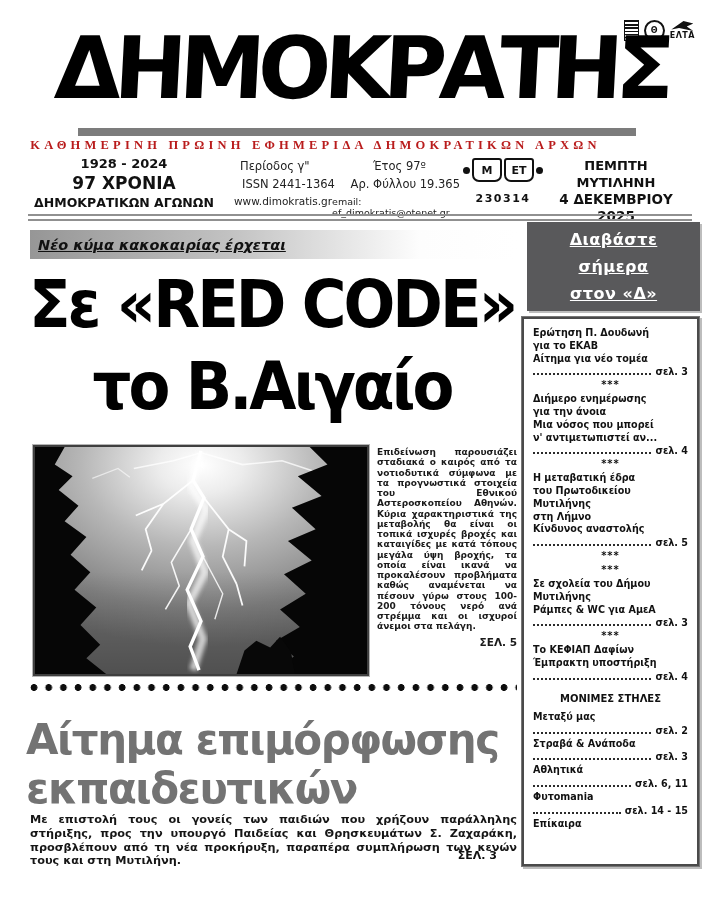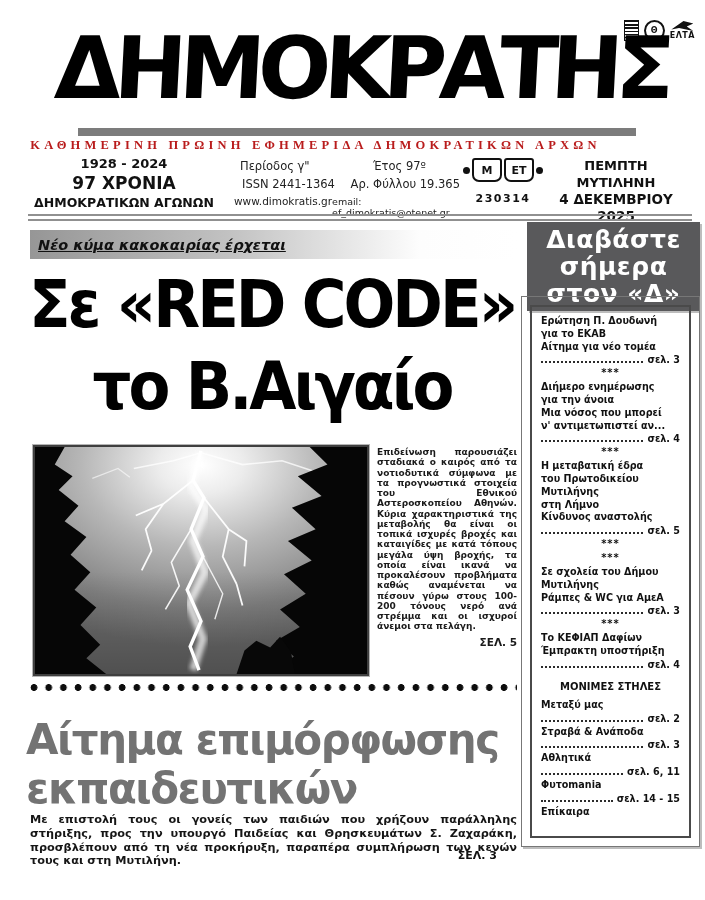--- a/index.html
+++ b/index.html
@@ -86,23 +86,23 @@
   .hl2 .l2{font-size:42px;line-height:46px;}
   .story2-body{position:absolute;top:813px;left:30px;width:487px;
       font:bold 11.3px/1.22 "DejaVu Sans",sans-serif;text-align:justify;color:#161616;}
   .story2-page{position:absolute;top:849px;left:30px;width:467px;text-align:right;
       font:bold 11px "DejaVu Sans",sans-serif;}
 
   
   .sb-header{position:absolute;top:222px;left:527px;width:173px;height:89px;background:#59595b;
       color:#fff;text-align:center;font-weight:bold;display:flex;flex-direction:column;
       justify-content:center;box-shadow:2px 2px 0 #bdbdbd;}
-  .sb-header div{font-size:25px;line-height:27px;letter-spacing:.5px;}
-  .sb-box{position:absolute;top:296px;left:521px;width:179px;height:551px;
-      border:1px solid #777;padding:8px;box-sizing:border-box;box-shadow:2px 2px 0 #bdbdbd;}
+  .sb-header div{font-size:16px;line-height:27px;letter-spacing:.5px;text-decoration:underline;}
+  .sb-box{position:absolute;top:316px;left:521px;width:179px;height:551px;
+      border:1px solid #777;padding:0;box-sizing:border-box;box-shadow:2px 2px 0 #bdbdbd;}
   .sb-inner{border:2px solid #4a4a4a;height:100%;box-sizing:border-box;
       padding:8px 9px 6px;overflow:hidden;}
   .sb-line{font:bold 9.6px/1.33 "DejaVu Sans",sans-serif;color:#111;}
   .leader{display:flex;align-items:flex-end;margin:1px 0 2px;}
   .ldots{flex:1;border-bottom:2px dotted #2b2b2b;margin-bottom:2px;}
   .lpg{font:bold 9.6px "DejaVu Sans",sans-serif;padding-left:4px;white-space:nowrap;}
   .stars{text-align:center;font:bold 10px/11px "DejaVu Sans",sans-serif;letter-spacing:1px;margin:1px 0 3px;}
   .cols-title{text-align:center;font:bold 10px "DejaVu Sans",sans-serif;margin:11px 0 7px;}
 </style>
 </head>

